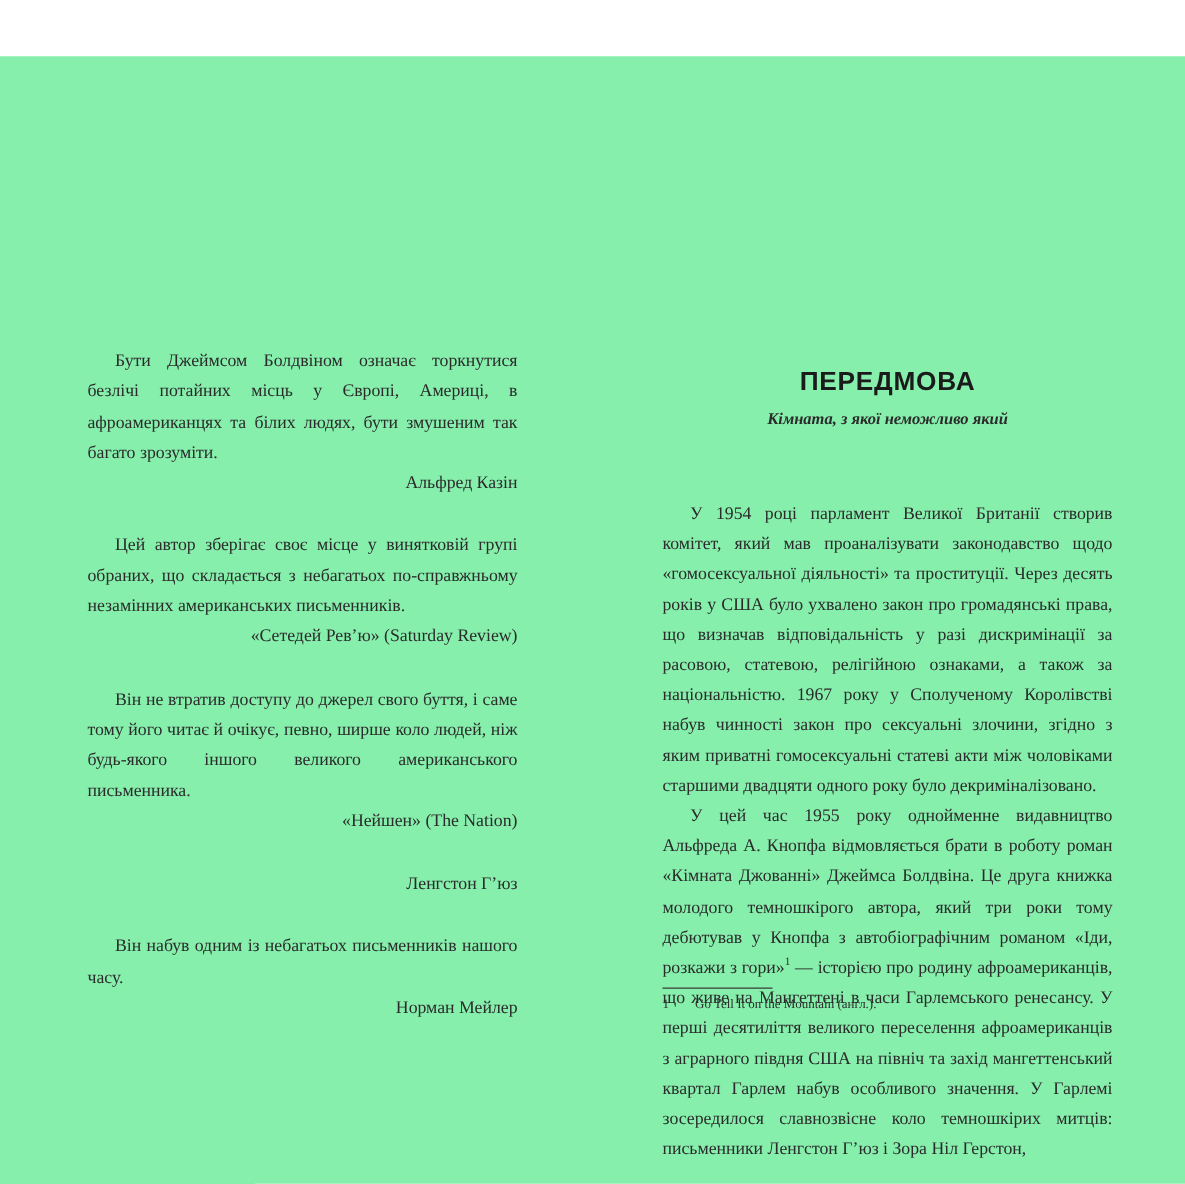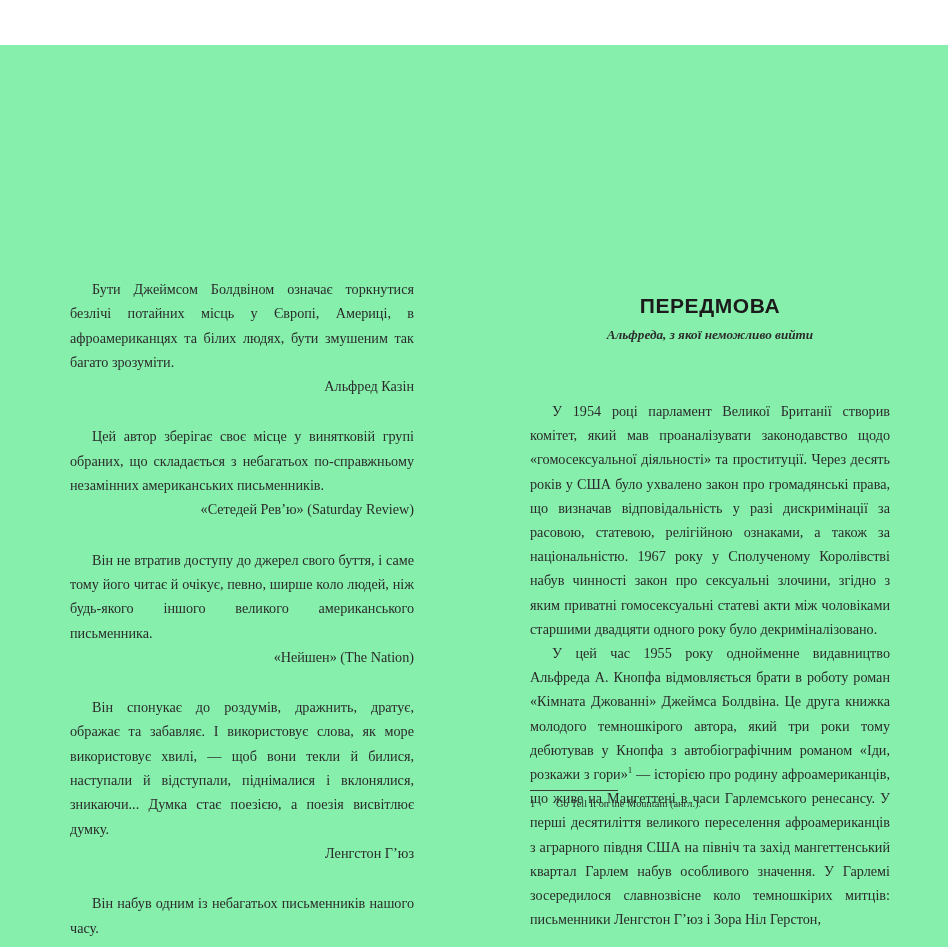--- a/index.html
+++ b/index.html
@@ -165,35 +165,34 @@
       <p class="blurb-text">Цей автор зберігає своє місце у винятковій групі обраних, що складається з небагатьох по-справжньому незамінних американських письменників.</p>
       <p class="blurb-attrib">«Сетедей Рев’ю» (Saturday Review)</p>
     </div>
 
     <div class="blurb">
       <p class="blurb-text">Він не втратив доступу до джерел свого буття, і саме тому його читає й очікує, певно, ширше коло людей, ніж будь-якого іншого великого американського письменника.</p>
       <p class="blurb-attrib">«Нейшен» (The Nation)</p>
     </div>
 
     <div class="blurb">
-      <p class="blurb-text">Він спонукає до роздумів, дражнить, дратує, ображає та забавляє. І використовує слова, як море використовує хвилі, — щоб вони текли й билися, наступали й відступали, піднімалися і вклонялися, зникаючи... Думка стає поезією, а поезія висвітлює думку.</p>
       <p class="blurb-attrib">Ленгстон Г’юз</p>
     </div>
 
     <div class="blurb">
       <p class="blurb-text">Він набув одним із небагатьох письменників нашого часу.</p>
       <p class="blurb-attrib">Норман Мейлер</p>
     </div>
 
   </div>
 
   <div class="page-right">
 
     <h1 class="chapter-title">ПЕРЕДМОВА</h1>
-    <p class="chapter-subtitle">Альфреда, з якої неможливо вийти</p>
+    <p class="chapter-subtitle">Кімната, з якої неможливо який</p>
 
     <div class="body-block">
       <p class="body-par"><span>У 1954 році парламент Великої Британії створив комітет, який мав проаналізувати законодавство щодо «гомосексуальної діяльності» та проституції. Через десять років у США було ухвалено закон про громадянські права, що визначав відповідальність у разі дискримінації за расовою, статевою, релігійною ознаками, а також за національністю. 1967 року у Сполученому Королівстві набув чинності закон про сексуальні злочини, згідно з яким приватні гомосексуальні статеві акти між чоловіками старшими двадцяти одного року було декриміналізовано.</span></p>
       <p class="body-par"><span>У цей час 1955 року однойменне видавництво Альфреда А. Кнопфа відмовляється брати в роботу роман «Кімната Джованні» Джеймса Болдвіна. Це друга книжка молодого темношкірого автора, який три роки тому дебютував у Кнопфа з автобіографічним романом «Іди, розкажи з гори»</span><sup class="fn-ref">1</sup><span> — історією про родину афроамериканців, що живе на Мангеттені в часи Гарлемського ренесансу. У перші десятиліття великого переселення афроамериканців з аграрного півдня США на північ та захід мангеттенський квартал Гарлем набув особливого значення. У Гарлемі зосередилося славнозвісне коло темношкірих митців: письменники Ленгстон Г’юз і Зора Ніл Герстон,</span></p>
     </div>
 
   </div>
 
   <div class="footnote-area">
     <div class="footnote-rule"></div>

